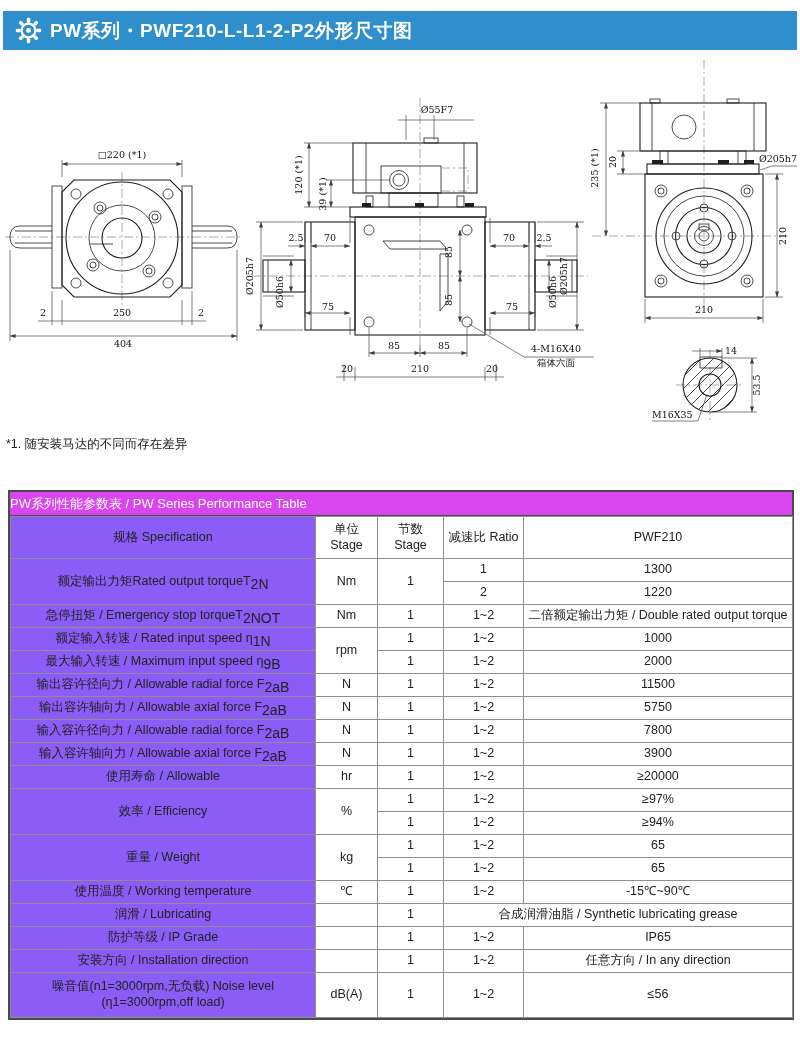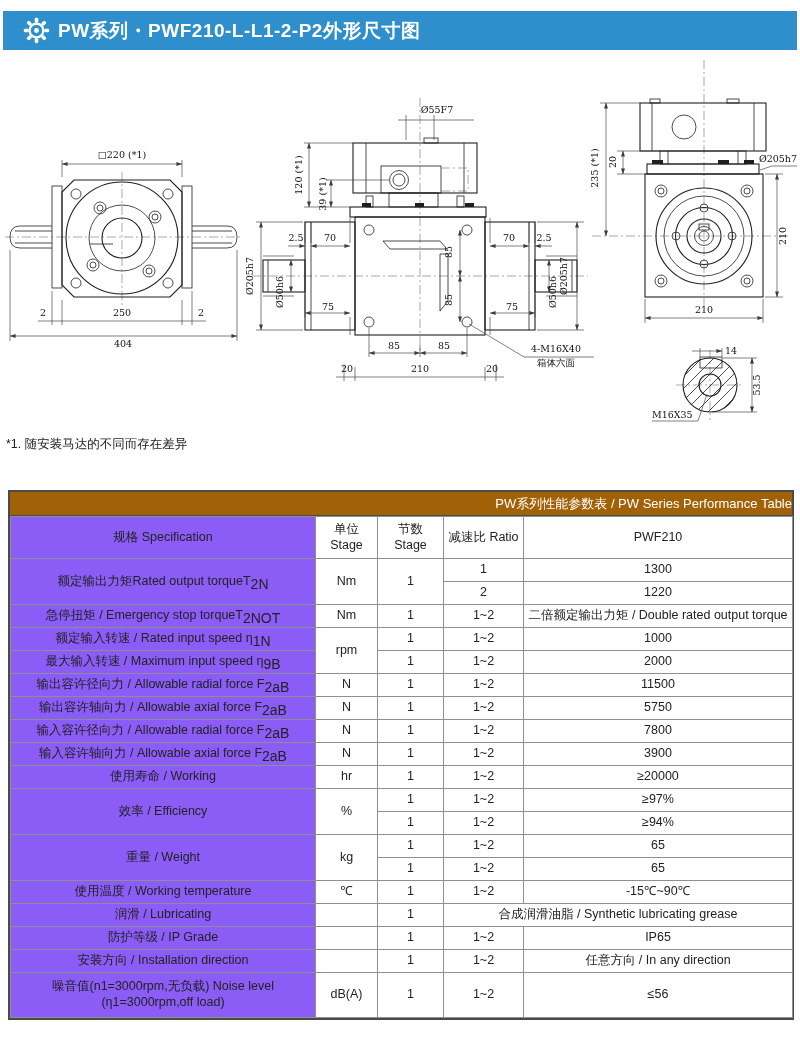--- a/index.html
+++ b/index.html
@@ -1,33 +1,33 @@
 <!DOCTYPE html>
 <html><head>
 <meta charset="utf-8">
 <style>
   html,body{margin:0;padding:0;background:#fff;}
   .page{position:relative;width:800px;height:1050px;background:#fff;overflow:hidden;
         font-family:"Liberation Sans",sans-serif;color:#222;}
   
   .hdr{position:absolute;left:3px;top:11px;width:794px;height:39px;background:#2E8FCC;
-       display:flex;align-items:center;box-sizing:border-box;padding-left:20px;}
+       display:flex;align-items:center;box-sizing:border-box;padding-left:12px;}
   .hdr .ttl{color:#fff;font-size:19px;font-weight:bold;margin-left:8px;letter-spacing:.5px;}
   
   .draw{position:absolute;left:0;top:55px;}
   .ol{fill:none;stroke:#1f1f1f;stroke-width:1.1;}
   .o2{fill:none;stroke:#1f1f1f;stroke-width:.8;}
   .dl{fill:none;stroke:#3c3c3c;stroke-width:.65;}
   .cl{fill:none;stroke:#6e6e6e;stroke-width:.6;stroke-dasharray:9 3 2 3;}
   .dimtext{font-family:"DejaVu Serif",serif;font-size:9.5px;fill:#111;}
   
   .note{position:absolute;left:6px;top:436px;font-size:12.5px;color:#222;text-align:center;}
   
   .tblwrap{position:absolute;left:8px;top:490px;width:782px;border:2px solid #4a4a4a;background:#fff;}
-  .tbar{height:23px;line-height:23px;background:#a16207;color:#fff;text-align:right;
+  .tbar{height:23px;line-height:23px;background:#d946ef;color:#fff;text-align:left;
         font-size:13px;border-bottom:1px solid #4a4a4a;}
   table{width:100%;border-collapse:collapse;table-layout:fixed;}
   th,td{border:1px solid #8f8f8f;text-align:center;font-size:12.5px;font-weight:normal;
         height:22px;padding:0 2px;overflow:hidden;line-height:1.25;}
   thead th{height:41px;font-size:12.5px;background:#fff;}
   th.spec,.lbl{background:#8b5cf6;}
   tr.tall td{height:44px;}
   sub{font-size:14px;line-height:0;}
   
   .foot{position:absolute;left:6px;top:1010px;font-size:9.5px;color:#333;font-weight:bold;}
@@ -358,21 +358,21 @@
             <td>7800</td>
           </tr>
           <tr>
             <td class="lbl">输入容许轴向力 / Allowable axial force F<sub>2aB</sub></td>
             <td>N</td>
             <td>1</td>
             <td>1~2</td>
             <td>3900</td>
           </tr>
           <tr>
-            <td class="lbl">使用寿命 / Working</td>
+            <td class="lbl">使用寿命 / Allowable</td>
             <td>hr</td>
             <td>1</td>
             <td>1~2</td>
             <td>≥20000</td>
           </tr>
           <tr>
             <td rowspan="2" class="lbl">效率 / Efficiency</td>
             <td rowspan="2">%</td>
             <td>1</td>
             <td>1~2</td>

